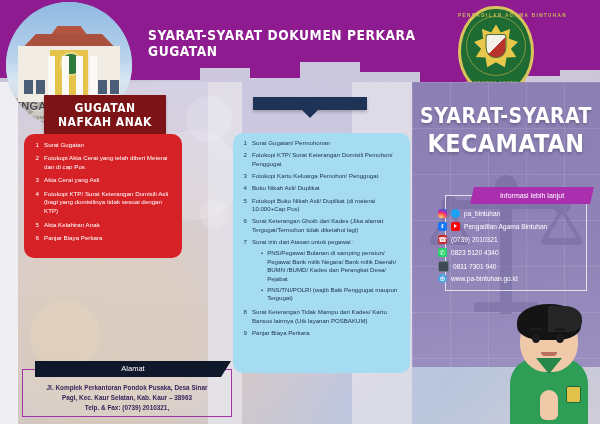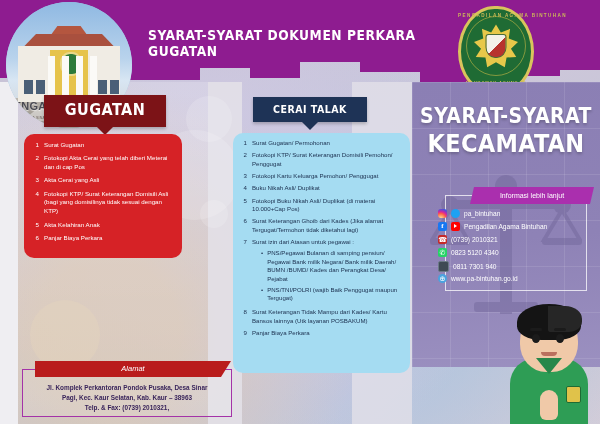--- a/index.html
+++ b/index.html
@@ -149,21 +149,21 @@
   .tab{
     position:absolute;color:#fff;text-align:center;font-weight:bold;
     font-family:"DejaVu Sans Condensed","Liberation Sans",sans-serif;
     letter-spacing:.5px;line-height:1.18;padding:6px 4px 7px;
     box-shadow:0 2px 3px rgba(0,0,0,.22);
   }
   .tab:after{
     content:"";position:absolute;left:50%;bottom:-8px;transform:translateX(-50%);
     border-left:8px solid transparent;border-right:8px solid transparent;
   }
-  .tab-red{left:44px;top:95px;width:114px;background:#7c1317;font-size:16px;}
+  .tab-red{left:44px;top:95px;width:114px;background:#7c1317;font-size:12px;}
   .tab-red:after{border-top:8px solid #7c1317;}
   .tab-blue{left:253px;top:97px;width:106px;background:#1e3356;font-size:10.5px;}
   .tab-blue:after{border-top:8px solid #1e3356;}
 
   
   .card{position:absolute;border-radius:10px;}
   .card-red{
     left:24px;top:134px;width:158px;height:124px;background:#d62226;
   }
   .card-blue{
@@ -249,23 +249,22 @@
   .m-hands{position:absolute;left:44px;top:90px;width:18px;height:30px;border-radius:9px 9px 6px 6px;background:#f0c9a8;}
   .m-badge{position:absolute;left:70px;top:86px;width:13px;height:15px;border-radius:2px;background:#e0c24a;border:1px solid #1f6b34;}
 
   
   .addr{
     position:absolute;left:22px;top:369px;width:208px;height:46px;
     border:1px solid #a432a8;background:rgba(255,255,255,.12);
   }
   .addr-banner{
     position:absolute;left:12px;top:-9px;width:196px;height:28px;
-    background:#b91c1c;color:#fff;font-size:7.5px;text-align:center;line-height:16px;
+    background:#0f172a;color:#fff;font-size:7.5px;text-align:center;line-height:16px;
     clip-path:polygon(0 0,196px 0,186px 16px,0 16px);
-    font-style:italic;
   }
   .addr-text{
     position:absolute;left:4px;right:4px;top:13px;text-align:center;
     color:#39245a;font-size:6.4px;font-weight:bold;line-height:1.55;
   }
 
   
   .logos{position:absolute;left:362px;top:378px;width:160px;height:30px;margin-top:47px;}
   .logo-berakhlak{position:absolute;left:0;top:3px;}
   .lb-text{color:#e02020;font-weight:bold;font-size:11px;letter-spacing:-.2px;font-family:"DejaVu Sans Condensed","Liberation Sans",sans-serif;}
@@ -323,20 +322,21 @@
     <div class="seal-body"></div>
     <div class="seal-ring"></div>
     <div class="seal-star"></div>
     <div class="seal-shield"></div>
     <div class="seal-top-text">PENGADILAN  AGAMA  BINTUHAN</div>
     <div class="seal-bot-text">MAHKAMAH AGUNG RI</div>
   </div>
 
   <div class="tab tab-red">
     <div>GUGATAN</div>
+    <div>NAFKAH ANAK</div>
   </div>
   <div class="card card-red">
     <ol class="lst" id="red-list">
         <li>
           <span class="num">1</span>
           <span>Surat Gugatan</span>
         </li>
         <li>
           <span class="num">2</span>
           <span>Fotokopi Akta Cerai yang telah diberi Meterai dan di cap Pos</span>
@@ -354,21 +354,20 @@
           <span>Akta Kelahiran Anak</span>
         </li>
         <li>
           <span class="num">6</span>
           <span>Panjar Biaya Perkara</span>
         </li>
       </ol>
   </div>
 
   <div class="tab tab-blue">
-    <div>CERAI TALAK</div>
   </div>
   <div class="card card-blue">
     <ol class="lst" id="blue-list">
         <li>
           <span class="num">1</span>
           <span>Surat Gugatan/ Permohonan</span>
         </li>
         <li>
           <span class="num">2</span>
           <span>Fotokopi KTP/ Surat Keterangan Domisili Pemohon/ Penggugat</span>

